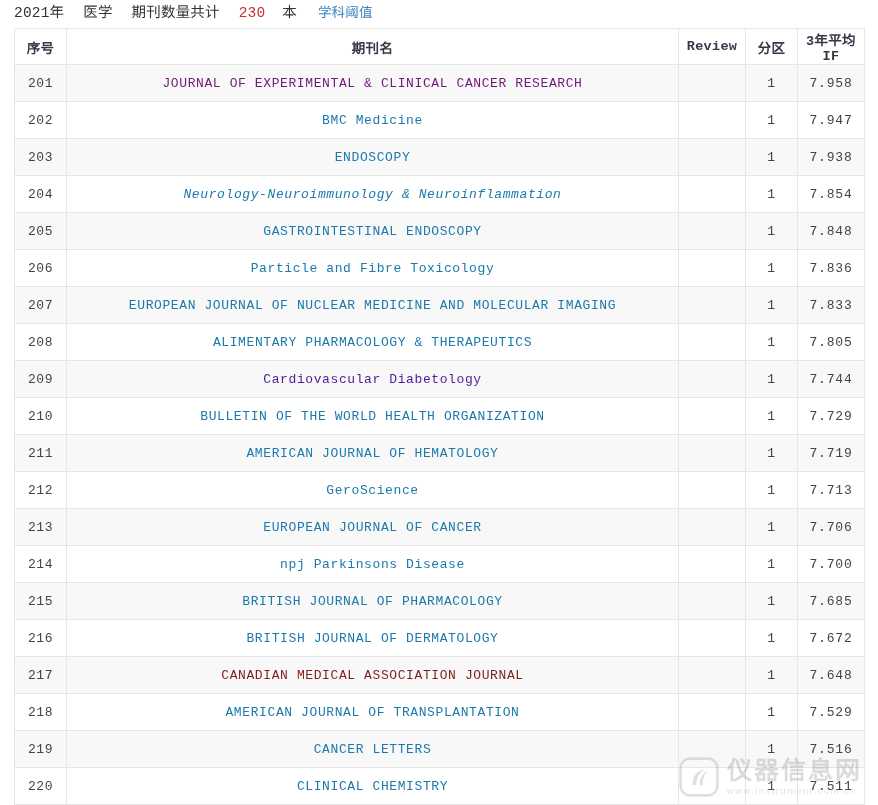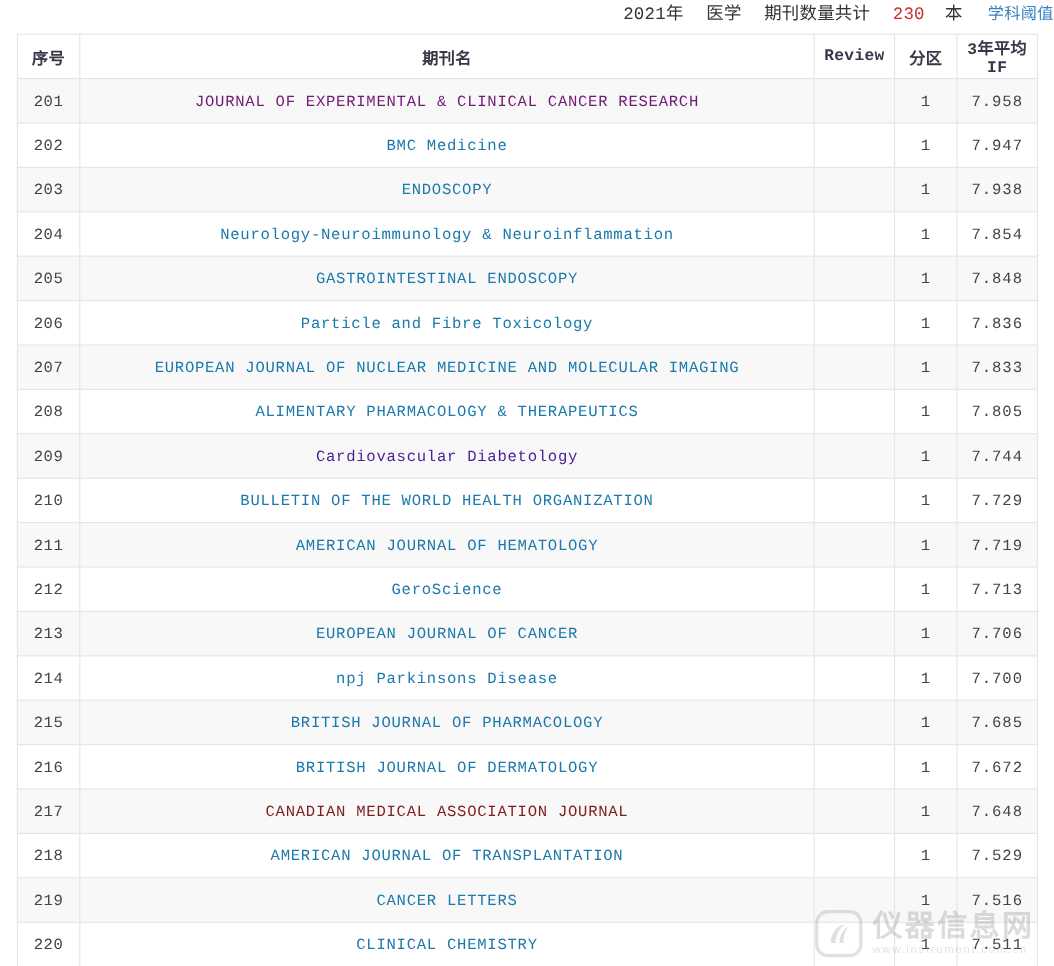--- a/index.html
+++ b/index.html
@@ -17,21 +17,20 @@
   }
 
   
   .page-header {
     padding: 4px 0 5px 14px;
     font-size: 14.5px;
     line-height: 19px;
     color: #333333;
     white-space: nowrap;
     letter-spacing: 0.2px;
-    text-align: right;
   }
   .page-header .seg { margin-right: 10px; }
   .page-header .count {
     color: #c9302c;
     margin-right: 8px;
   }
   .page-header .unit { margin-right: 12px; }
   .page-header .threshold-link {
     color: #3a82c4;
     cursor: pointer;
@@ -196,21 +195,21 @@
         </tr>
         <tr class="odd">
           <td class="cell-seq">203</td>
           <td class="cell-name" style="color: rgb(27, 121, 171);">ENDOSCOPY</td>
           <td class="cell-review"></td>
           <td class="cell-zone">1</td>
           <td class="cell-if">7.938</td>
         </tr>
         <tr class="even">
           <td class="cell-seq">204</td>
-          <td class="cell-name" style="color: rgb(27, 121, 171);">Neurology-Neuroimmunology &amp; Neuroinflammation</td>
+          <td class="cell-name" style="color: rgb(27, 121, 171); font-style: italic;">Neurology-Neuroimmunology &amp; Neuroinflammation</td>
           <td class="cell-review"></td>
           <td class="cell-zone">1</td>
           <td class="cell-if">7.854</td>
         </tr>
         <tr class="odd">
           <td class="cell-seq">205</td>
           <td class="cell-name" style="color: rgb(27, 121, 171);">GASTROINTESTINAL ENDOSCOPY</td>
           <td class="cell-review"></td>
           <td class="cell-zone">1</td>
           <td class="cell-if">7.848</td>

